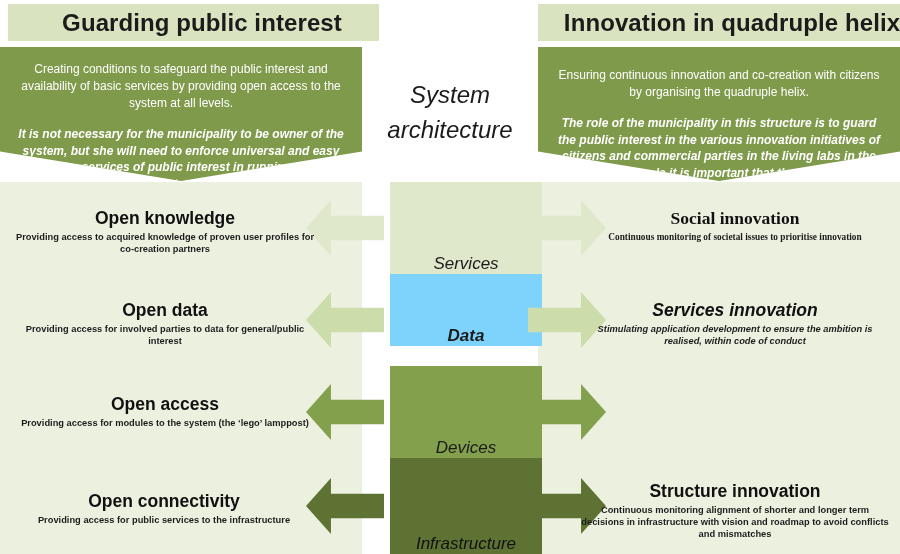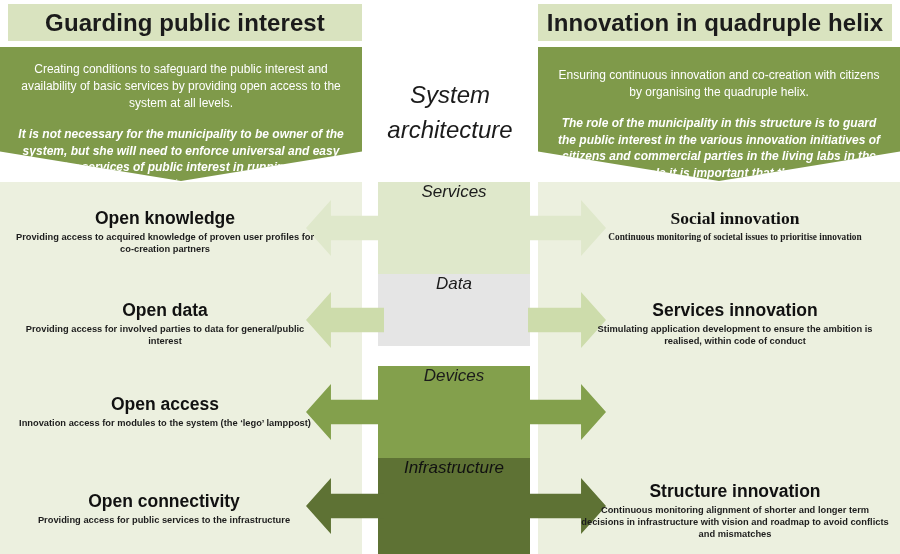--- a/index.html
+++ b/index.html
@@ -32,20 +32,21 @@
 
   
   .title-bar {
     position: absolute;
     top: 4px;
     height: 37px;
     background: #d9e3bf;
     display: flex;
     align-items: center;
     justify-content: center;
+    padding-left: 17px;
   }
   .title-bar.left  { left: 8px;   width: 354px; }
   .title-bar.right { left: 538px; width: 354px; }
   .title-bar span {
     font-size: 24px;
     font-weight: bold;
     color: #1b1b1b;
     letter-spacing: .1px;
     white-space: nowrap;
   }
@@ -100,34 +101,34 @@
   
   .center-stack {
     position: absolute;
     left: 374px;
     top: 182px;
     width: 152px;
     height: 372px;
   }
   .layer {
     position: absolute;
-    left: 4px;
+    left: 16px;
     width: 152px;
     display: flex;
-    align-items: flex-start;
+    align-items: flex-end;
     justify-content: center;
   }
   .layer span {
     font-size: 17px;
     font-style: italic;
     color: #1b1b1b;
     white-space: nowrap;
   }
   .layer.l0 { top: 0;   height: 92px; background: #dfe8cb; }
-  .layer.l1 { top: 92px;  height: 72px; background: #e5e5e5; }
+  .layer.l1 { top: 92px;  height: 72px; background: #7dd3fc; font-weight: bold; }
   .layer.l2 { top: 184px; height: 92px; background: #83a04c; }
   .layer.l3 { top: 276px; height: 96px; background: #5e7234; }
   .layer.l3 span { color: #111; }
 
   
   .arrow {
     position: absolute;
     height: 56px;
   }
   .arrow.left-a {
@@ -224,32 +225,32 @@
   <div class="row-text left" style="top:208px;">
     <h3>Open knowledge</h3>
     <p>Providing access to acquired knowledge of proven user profiles for co-creation partners</p>
   </div>
   <div class="row-text left" style="top:300px;">
     <h3>Open data</h3>
     <p>Providing access for involved parties to data for general/public interest</p>
   </div>
   <div class="row-text left" style="top:394px;">
     <h3>Open access</h3>
-    <p>Innovation access for modules to the system (the ‘lego’ lamppost)</p>
+    <p>Providing access for modules to the system (the ‘lego’ lamppost)</p>
   </div>
   <div class="row-text left" style="top:491px;padding-left:8px;">
     <h3>Open connectivity</h3>
     <p>Providing access for public services to the infrastructure</p>
   </div>
 
   <div class="row-text right" style="top:208px;font-family:Liberation Serif, serif;">
     <h3>Social innovation</h3>
     <p>Continuous monitoring of societal issues to prioritise innovation</p>
   </div>
-  <div class="row-text right" style="top:300px;">
+  <div class="row-text right" style="top:300px;font-style:italic;">
     <h3>Services innovation</h3>
     <p>Stimulating application development to ensure the ambition is realised, within code of conduct</p>
   </div>
   <div class="row-text right" style="top:481px;">
     <h3>Structure innovation</h3>
     <p>Continuous monitoring alignment of shorter and longer term decisions in infrastructure with vision and roadmap to avoid conflicts and mismatches</p>
   </div>
 
 </div>
 

